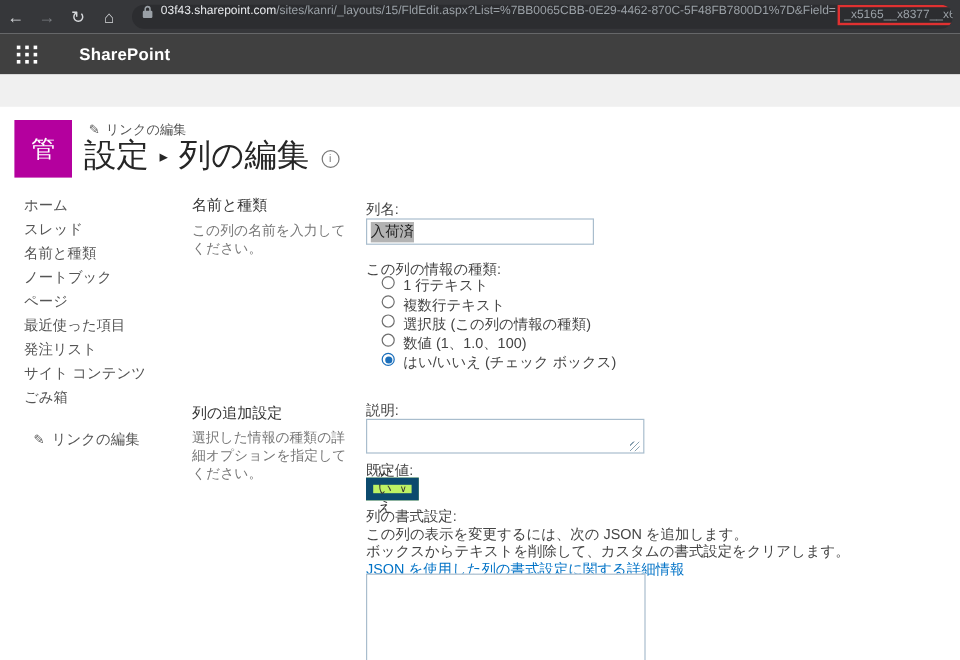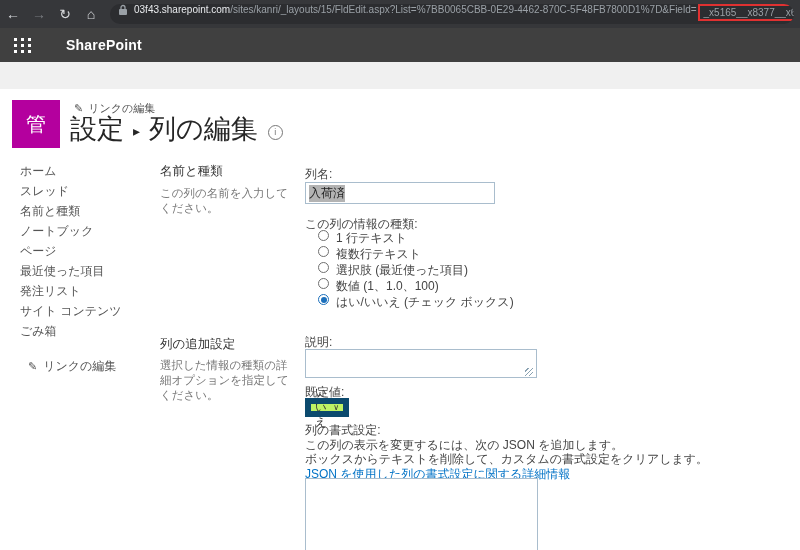--- a/index.html
+++ b/index.html
@@ -139,21 +139,21 @@
   <div class="radio-row">
     <span class="rb"></span>
     <span class="rlabel">1 行テキスト</span>
   </div>
   <div class="radio-row">
     <span class="rb"></span>
     <span class="rlabel">複数行テキスト</span>
   </div>
   <div class="radio-row">
     <span class="rb"></span>
-    <span class="rlabel">選択肢 (最近使った項目)</span>
+    <span class="rlabel">選択肢 (この列の情報の種類)</span>
   </div>
   <div class="radio-row">
     <span class="rb"></span>
     <span class="rlabel">数値 (1、1.0、100)</span>
   </div>
   <div class="radio-row">
     <span class="rb on"></span>
     <span class="rlabel">はい/いいえ (チェック ボックス)</span>
   </div>
 </div>

